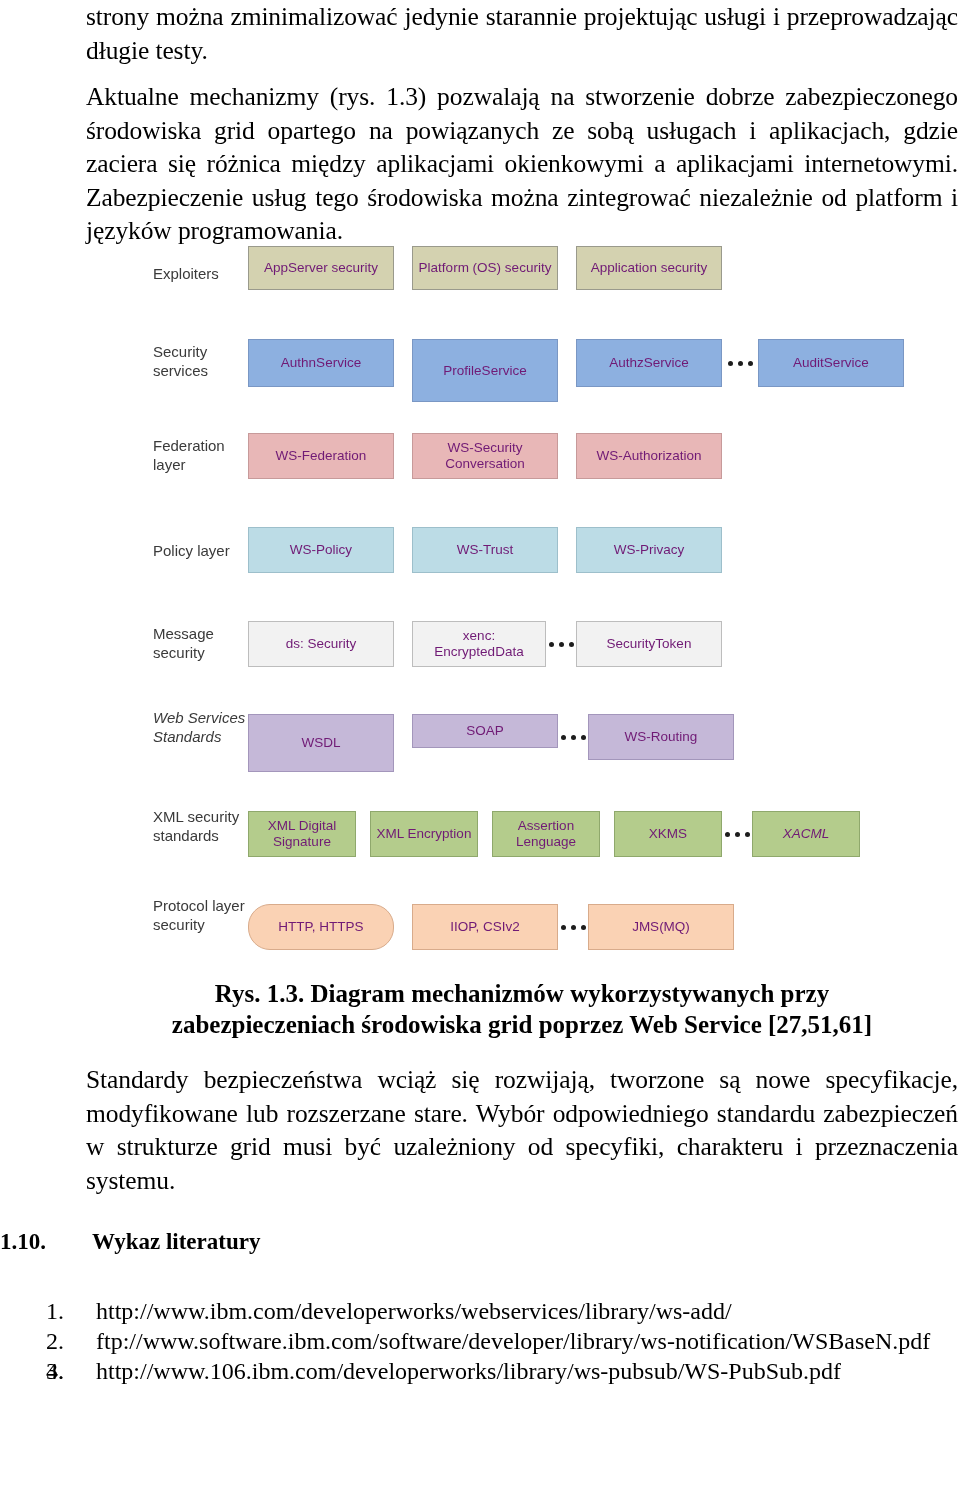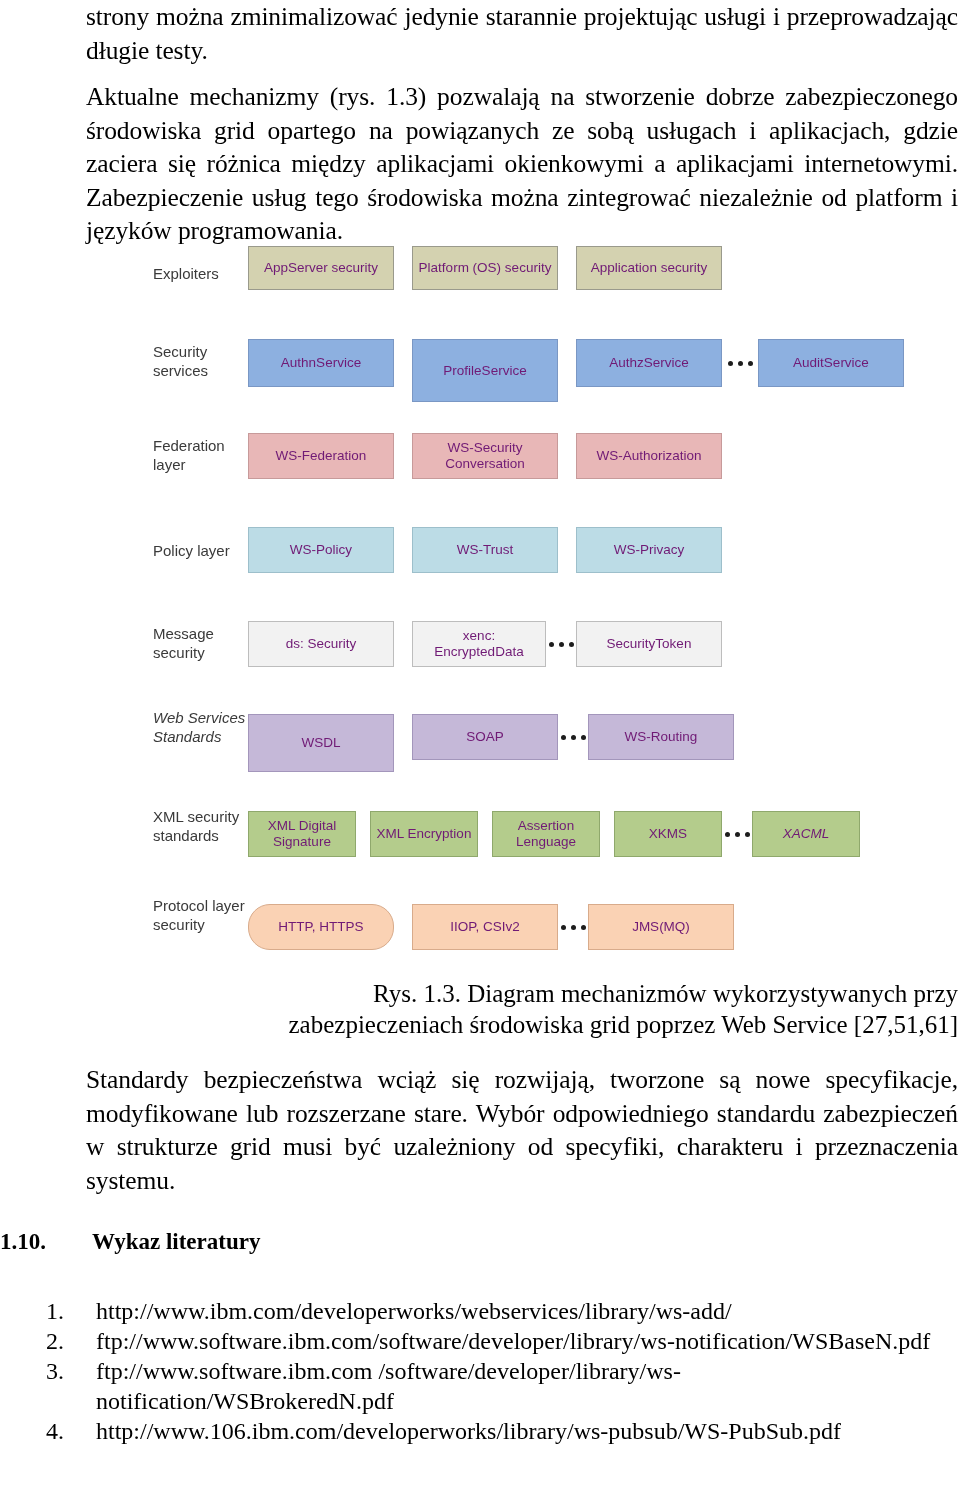--- a/index.html
+++ b/index.html
@@ -91,23 +91,23 @@
     border-radius: 50%;
     background: #1d1d1d;
   }
 
   
   .caption {
     position: absolute;
     left: 86px;
     top: 978px;
     width: 872px;
-    text-align: right;
-    font-family: "Liberation Serif", serif;
-    font-weight: normal;
+    text-align: center;
+    font-family: "Liberation Serif", serif;
+    font-weight: bold;
     font-size: 25px;
     line-height: 31px;
   }
 
   
   .lower-body {
     position: absolute;
     left: 86px;
     top: 1063px;
     width: 872px;
@@ -217,21 +217,21 @@
           <i></i>
         </div>
         <div class="dbox" style="width: 146px; height: 46px; background: rgb(242, 242, 242); border-color: rgb(189, 189, 189);">SecurityToken</div>
       </div>
     </div>
     <div class="drow" style="top: 0px;">
       <div class="dlabel" style="top: 462px; font-style: italic;">Web Services Standards</div>
       <div class="boxes" style="top: 468px;">
         <div class="dbox" style="width: 146px; height: 58px; background: rgb(197, 184, 216); border-color: rgb(163, 150, 187);">WSDL</div>
         <div style="width: 18px;"></div>
-        <div class="dbox" style="width: 146px; height: 46px; background: rgb(197, 184, 216); border-color: rgb(163, 150, 187);">SOAP</div>
+        <div class="dbox" style="width: 146px; height: 34px; background: rgb(197, 184, 216); border-color: rgb(163, 150, 187);">SOAP</div>
         <div class="ellipsis" style="width: 30px; height: 46px;">
           <i></i>
           <i></i>
           <i></i>
         </div>
         <div class="dbox" style="width: 146px; height: 46px; background: rgb(197, 184, 216); border-color: rgb(163, 150, 187);">WS-Routing</div>
       </div>
     </div>
     <div class="drow" style="top: 0px;">
       <div class="dlabel" style="top: 561px;">XML security standards</div>
@@ -274,15 +274,15 @@
 
 <div class="lower-body">
   <p class="para">Standardy bezpieczeństwa wciąż się rozwijają, tworzone są nowe specyfikacje, modyfikowane lub rozszerzane stare. Wybór odpowiedniego standardu zabezpieczeń w strukturze grid musi być uzależniony od specyfiki, charakteru i przeznaczenia systemu.</p>
 </div>
 
 <div class="sect-head"><span class="num">1.10.</span><span>Wykaz literatury</span></div>
 
 <div class="reflist" id="reflist-root">
     <div class="refitem"><span class="refnum">1.</span><span>http://www.ibm.com/developerworks/webservices/library/ws-add/</span></div>
     <div class="refitem"><span class="refnum">2.</span><span>ftp://www.software.ibm.com/software/developer/library/ws-notification/WSBaseN.pdf</span></div>
-    <div class="refitem"><span class="refnum">3.</span><span>ftp://www.software.ibm.com /software/developer/library/ws-notification/WSBrokeredN.pdf</span></div>
+    <div class="refitem"><span class="refnum">3.</span></div>
     <div class="refitem"><span class="refnum">4.</span><span>http://www.106.ibm.com/developerworks/library/ws-pubsub/WS-PubSub.pdf</span></div>
   </div>
 
 </body></html>

